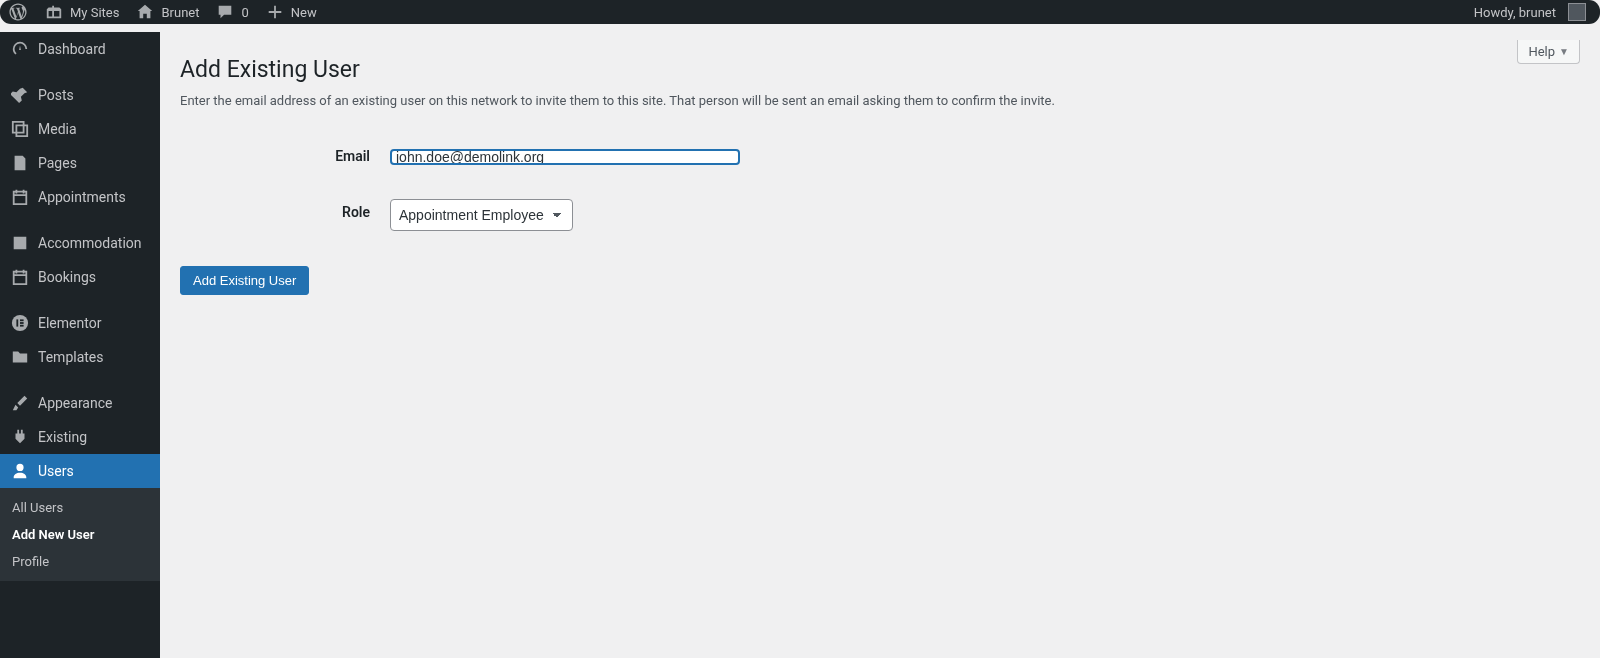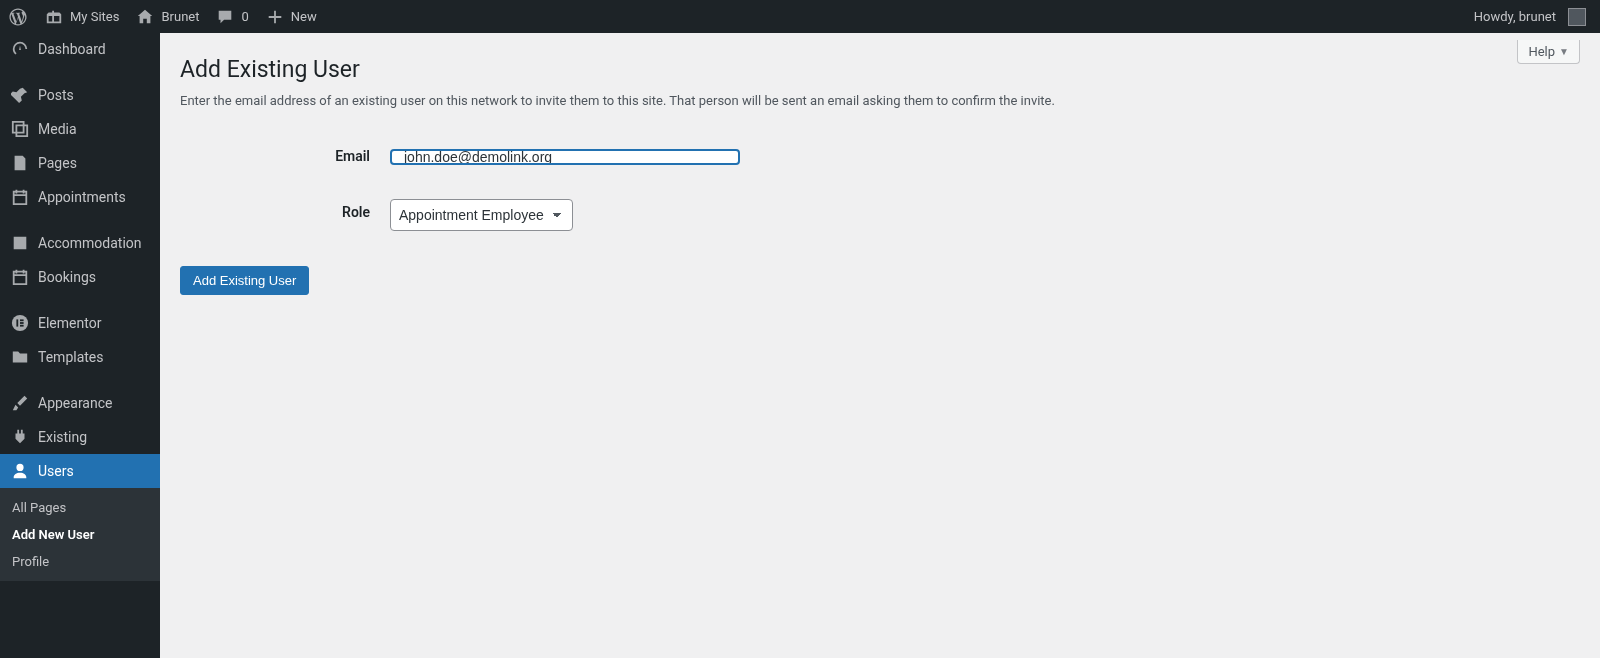--- a/index.html
+++ b/index.html
@@ -1,19 +1,19 @@
 <!DOCTYPE html>
 <html><head>
 <meta charset="utf-8">
 <style>
   * { box-sizing: border-box; margin: 0; padding: 0; }
   html, body { width: 1600px; height: 658px; font-family: -apple-system, BlinkMacSystemFont, "Segoe UI", Roboto, Helvetica, Arial, sans-serif; background:#f0f0f1; color:#3c434a; overflow:hidden; }
 
   
-  .adminbar { position:fixed; top:0; left:0; right:0; height:33px; background:#1d2327; color:#c3c4c7; display:flex; align-items:flex-start; font-size:13px; z-index:1000; }
+  .adminbar { position:fixed; top:0; left:0; right:0; height:24px; background:#1d2327; color:#c3c4c7; display:flex; align-items:flex-start; font-size:13px; z-index:1000;border-radius:11px; }
   .adminbar .left { display:flex; align-items:center; height:100%; }
   .adminbar .item { display:flex; align-items:center; height:100%; padding:0 8px; color:#c3c4c7; cursor:pointer; gap:6px; }
   .adminbar .right { margin-left:auto; display:flex; align-items:center; height:100%; padding-right:6px; }
   .adminbar .avatar { width:18px; height:18px; background:#50575e; border:1px solid #8c8f94; margin-left:6px; }
   .ab-icon { display:inline-flex; width:20px; height:20px; align-items:center; justify-content:center; }
   .ab-icon svg { width:18px; height:18px; fill:#a7aaad; }
 
   
   .sidebar { position:fixed; top:32px; left:0; bottom:0; width:160px; background:#1d2327; color:#c3c4c7; font-size:14px; }
   .sidebar .menu-item { display:flex; align-items:center; height:34px; padding:0 10px; cursor:pointer; gap:8px; color:#c3c4c7; }
@@ -35,21 +35,21 @@
   .help-btn { position:absolute; top:0; right:20px; border:1px solid #c3c4c7; border-top:none; background:#f6f7f7; color:#50575e; font-size:13px; padding:4px 10px; border-radius:0 0 4px 4px; cursor:pointer; display:flex; align-items:center; gap:4px;margin-top:8px; }
   .help-btn .tri { font-size:10px; color:#787c82; }
 
   h1.page-title { font-size:23px; font-weight:400; margin:14px 0 10px 0; color:#1d2327; }
   p.desc { font-size:13px; color:#50575e; margin-bottom:20px; }
 
   table.form-table { border-collapse:collapse; }
   table.form-table th { text-align:right; vertical-align:top; font-weight:600; font-size:14px; color:#1d2327; width:200px; padding:20px 10px 20px 0; }
   table.form-table td { padding:15px 10px; }
 
-  input.regular-text { width:350px; height:16px; padding:0 12px; font-size:14px; border:2px solid #2271b1; border-radius:4px; background:#fff; color:#2c3338; outline:none; }
+  input.regular-text { width:350px; height:16px; padding:0 4px; font-size:14px; border:2px solid #2271b1; border-radius:4px; background:#fff; color:#2c3338; outline:none; }
   select.role-select { height:32px; padding:0 28px 0 8px; font-size:14px; border:1px solid #8c8f94; border-radius:4px; background:#fff; color:#2c3338; appearance:none; background-image:linear-gradient(45deg, transparent 50%, #50575e 50%), linear-gradient(135deg, #50575e 50%, transparent 50%); background-position: calc(100% - 15px) 13px, calc(100% - 10px) 13px; background-size:5px 5px,5px 5px; background-repeat:no-repeat; }
 
   .submit-row { margin-top:20px; }
   button.primary { background:#2271b1; border:1px solid #2271b1; color:#fff; font-size:13px; padding:6px 12px; border-radius:3px; cursor:pointer; }
 </style>
 </head>
 <body>
 
 <div class="adminbar">
   <div class="left">
@@ -200,21 +200,21 @@
   </div>
   <div class="menu-item current">
     <span class="mi-icon">
         <svg viewBox="0 0 20 20">
           <path d="M10 10a4 4 0 1 0 0-8 4 4 0 0 0 0 8zm0 2c-4 0-7 2-7 5v1h14v-1c0-3-3-5-7-5z"></path>
         </svg>
       </span>
     <span>Users</span>
   </div>
   <div class="submenu">
-    <a class="sub-item">All Pages</a>
+    <a class="sub-item">All Users</a>
     <a class="sub-item current">Add New User</a>
     <a class="sub-item">Profile</a>
   </div>
 </div>
 
 <div class="content">
   <div class="help-btn">
     <span>Help</span>
     <span class="tri">▼</span>
   </div>

